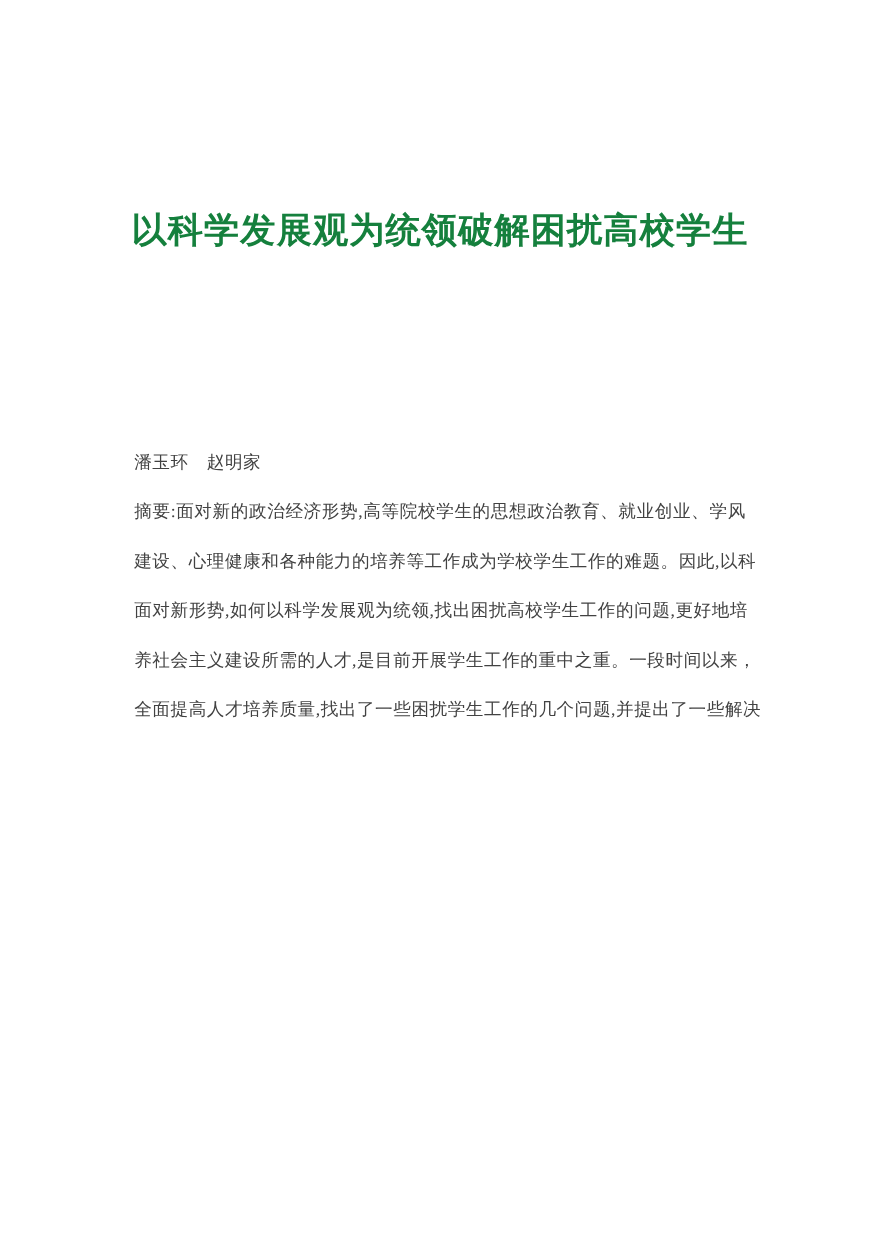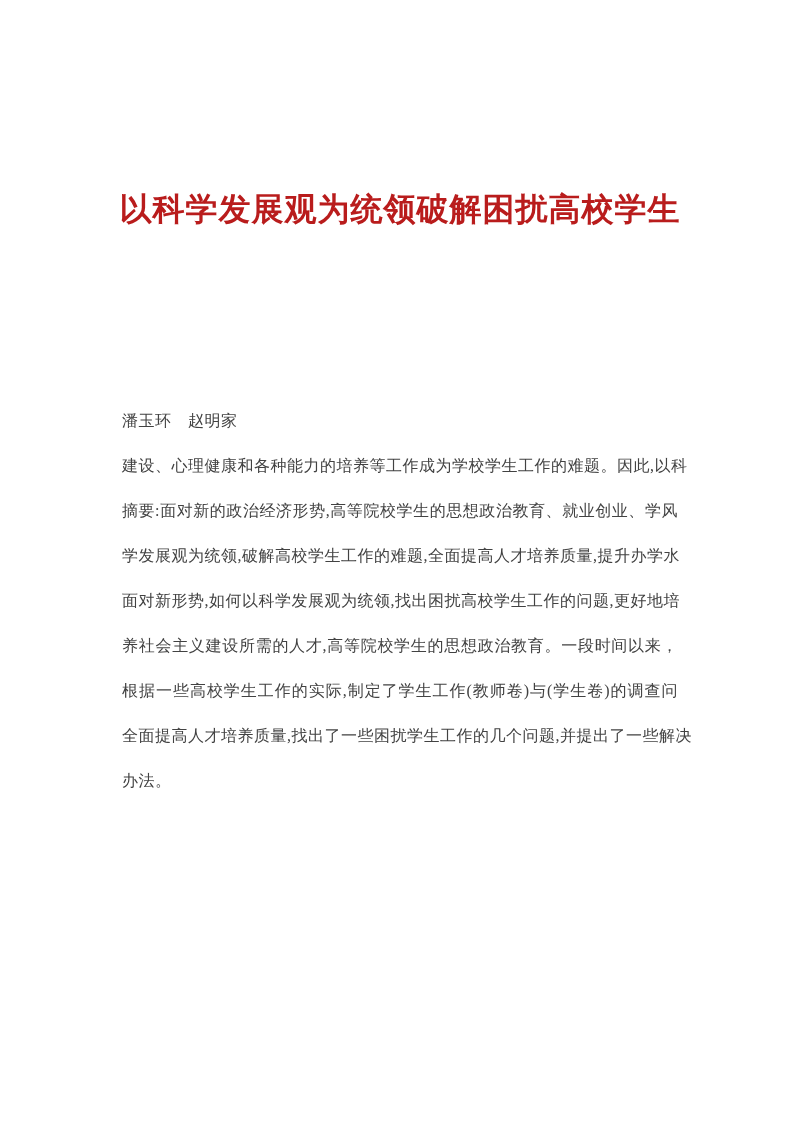--- a/index.html
+++ b/index.html
@@ -20,21 +20,21 @@
     background: #ffffff;
   }
   .doc-title {
     margin: 169px 0 0 0;
     padding: 0;
     text-align: center;
     font-size: 32px;
     line-height: 81px;
     font-weight: bold;
     letter-spacing: 1px;
-    color: #b91c1c;
+    color: #15803d;
   }
   .doc-title .title-line {
     display: block;
   }
   .doc-body {
     margin: 148px 0 0 122px;
     width: 556px;
     font-size: 16px;
     line-height: 45px;
     color: #424242;
@@ -53,22 +53,19 @@
 </style>
 </head>
 <body>
 
 <div class="page">
   <h1 class="doc-title">
     <span class="title-line">以科学发展观为统领破解困扰高校学生</span>
   </h1>
   <div class="doc-body">
       <div class="text-line last-line">潘玉环　赵明家</div>
+      <div class="text-line">摘要:面对新的政治经济形势,高等院校学生的思想政治教育、就业创业、学风</div>
       <div class="text-line">建设、心理健康和各种能力的培养等工作成为学校学生工作的难题。因此,以科</div>
-      <div class="text-line">摘要:面对新的政治经济形势,高等院校学生的思想政治教育、就业创业、学风</div>
-      <div class="text-line">学发展观为统领,破解高校学生工作的难题,全面提高人才培养质量,提升办学水</div>
       <div class="text-line">面对新形势,如何以科学发展观为统领,找出困扰高校学生工作的问题,更好地培</div>
-      <div class="text-line">养社会主义建设所需的人才,高等院校学生的思想政治教育。一段时间以来，</div>
-      <div class="text-line">根据一些高校学生工作的实际,制定了学生工作(教师卷)与(学生卷)的调查问</div>
+      <div class="text-line">养社会主义建设所需的人才,是目前开展学生工作的重中之重。一段时间以来，</div>
       <div class="text-line">全面提高人才培养质量,找出了一些困扰学生工作的几个问题,并提出了一些解决</div>
-      <div class="text-line last-line">办法。</div>
     </div>
 </div>
 
 </body></html>

